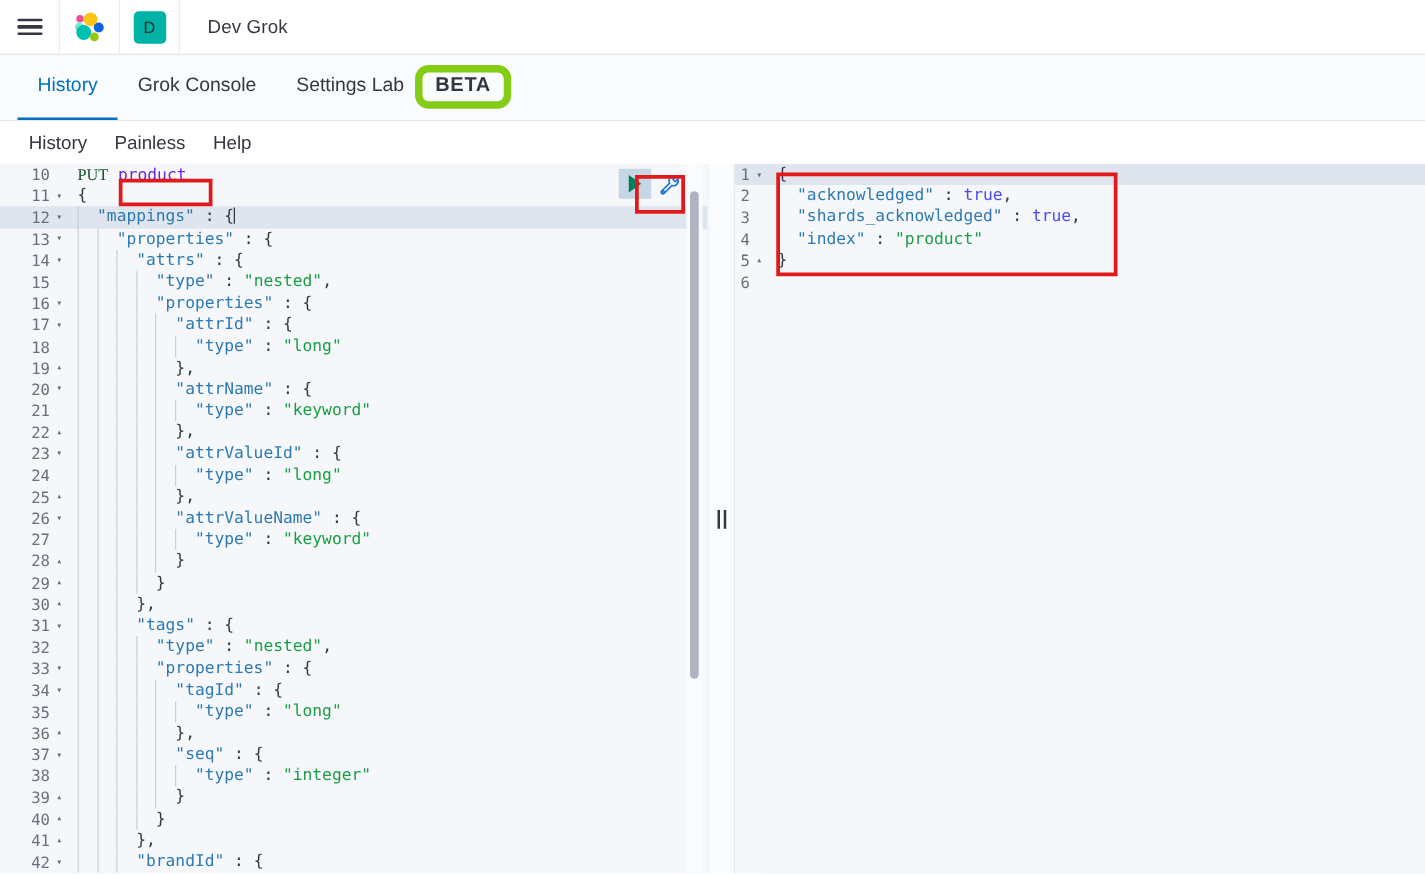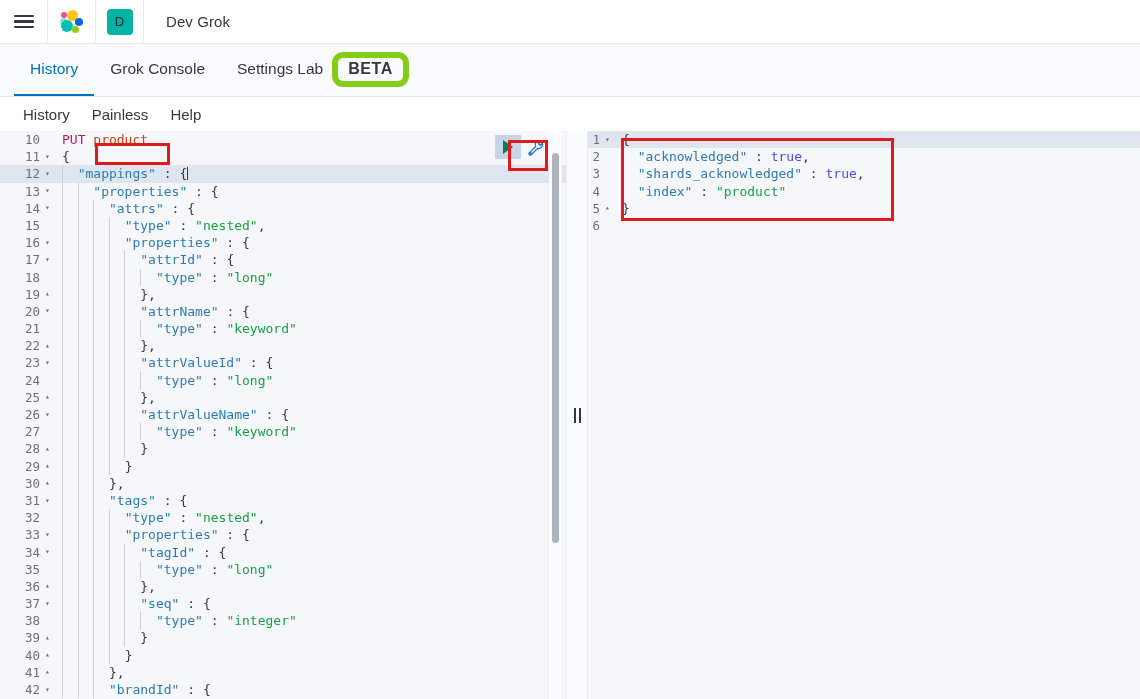--- a/index.html
+++ b/index.html
@@ -103,22 +103,22 @@
   .pane-right .gutter { width:28px; min-width:28px; }
   .fold { width:9px; font-size:8px; color:#69707d; text-align:center; line-height:1; }
   .codetext { padding-left:6px; position:relative; }
 
   
   .guide {
     position:absolute; top:0; bottom:0; width:1px; background:#c9d0db;
   }
 
   
-  .k-method { color:#be185d; }
-  .k-url    { color:#c2410c; }
+  .k-method { color:#14532d;font-family:Liberation Serif, serif; }
+  .k-url    { color:#6d28d9; }
   .k-key    { color:#2d7ab3; }
   .k-str    { color:#1a9e43; }
   .k-bool   { color:#4a4af0; }
   .k-punct  { color:#343741; }
   .k-sep    { color:#343741; }
   .k-brace  { color:#343741; }
 
   
   .caret { display:inline-block; width:1px; height:13px; background:#343741; vertical-align:-2px; }
 

